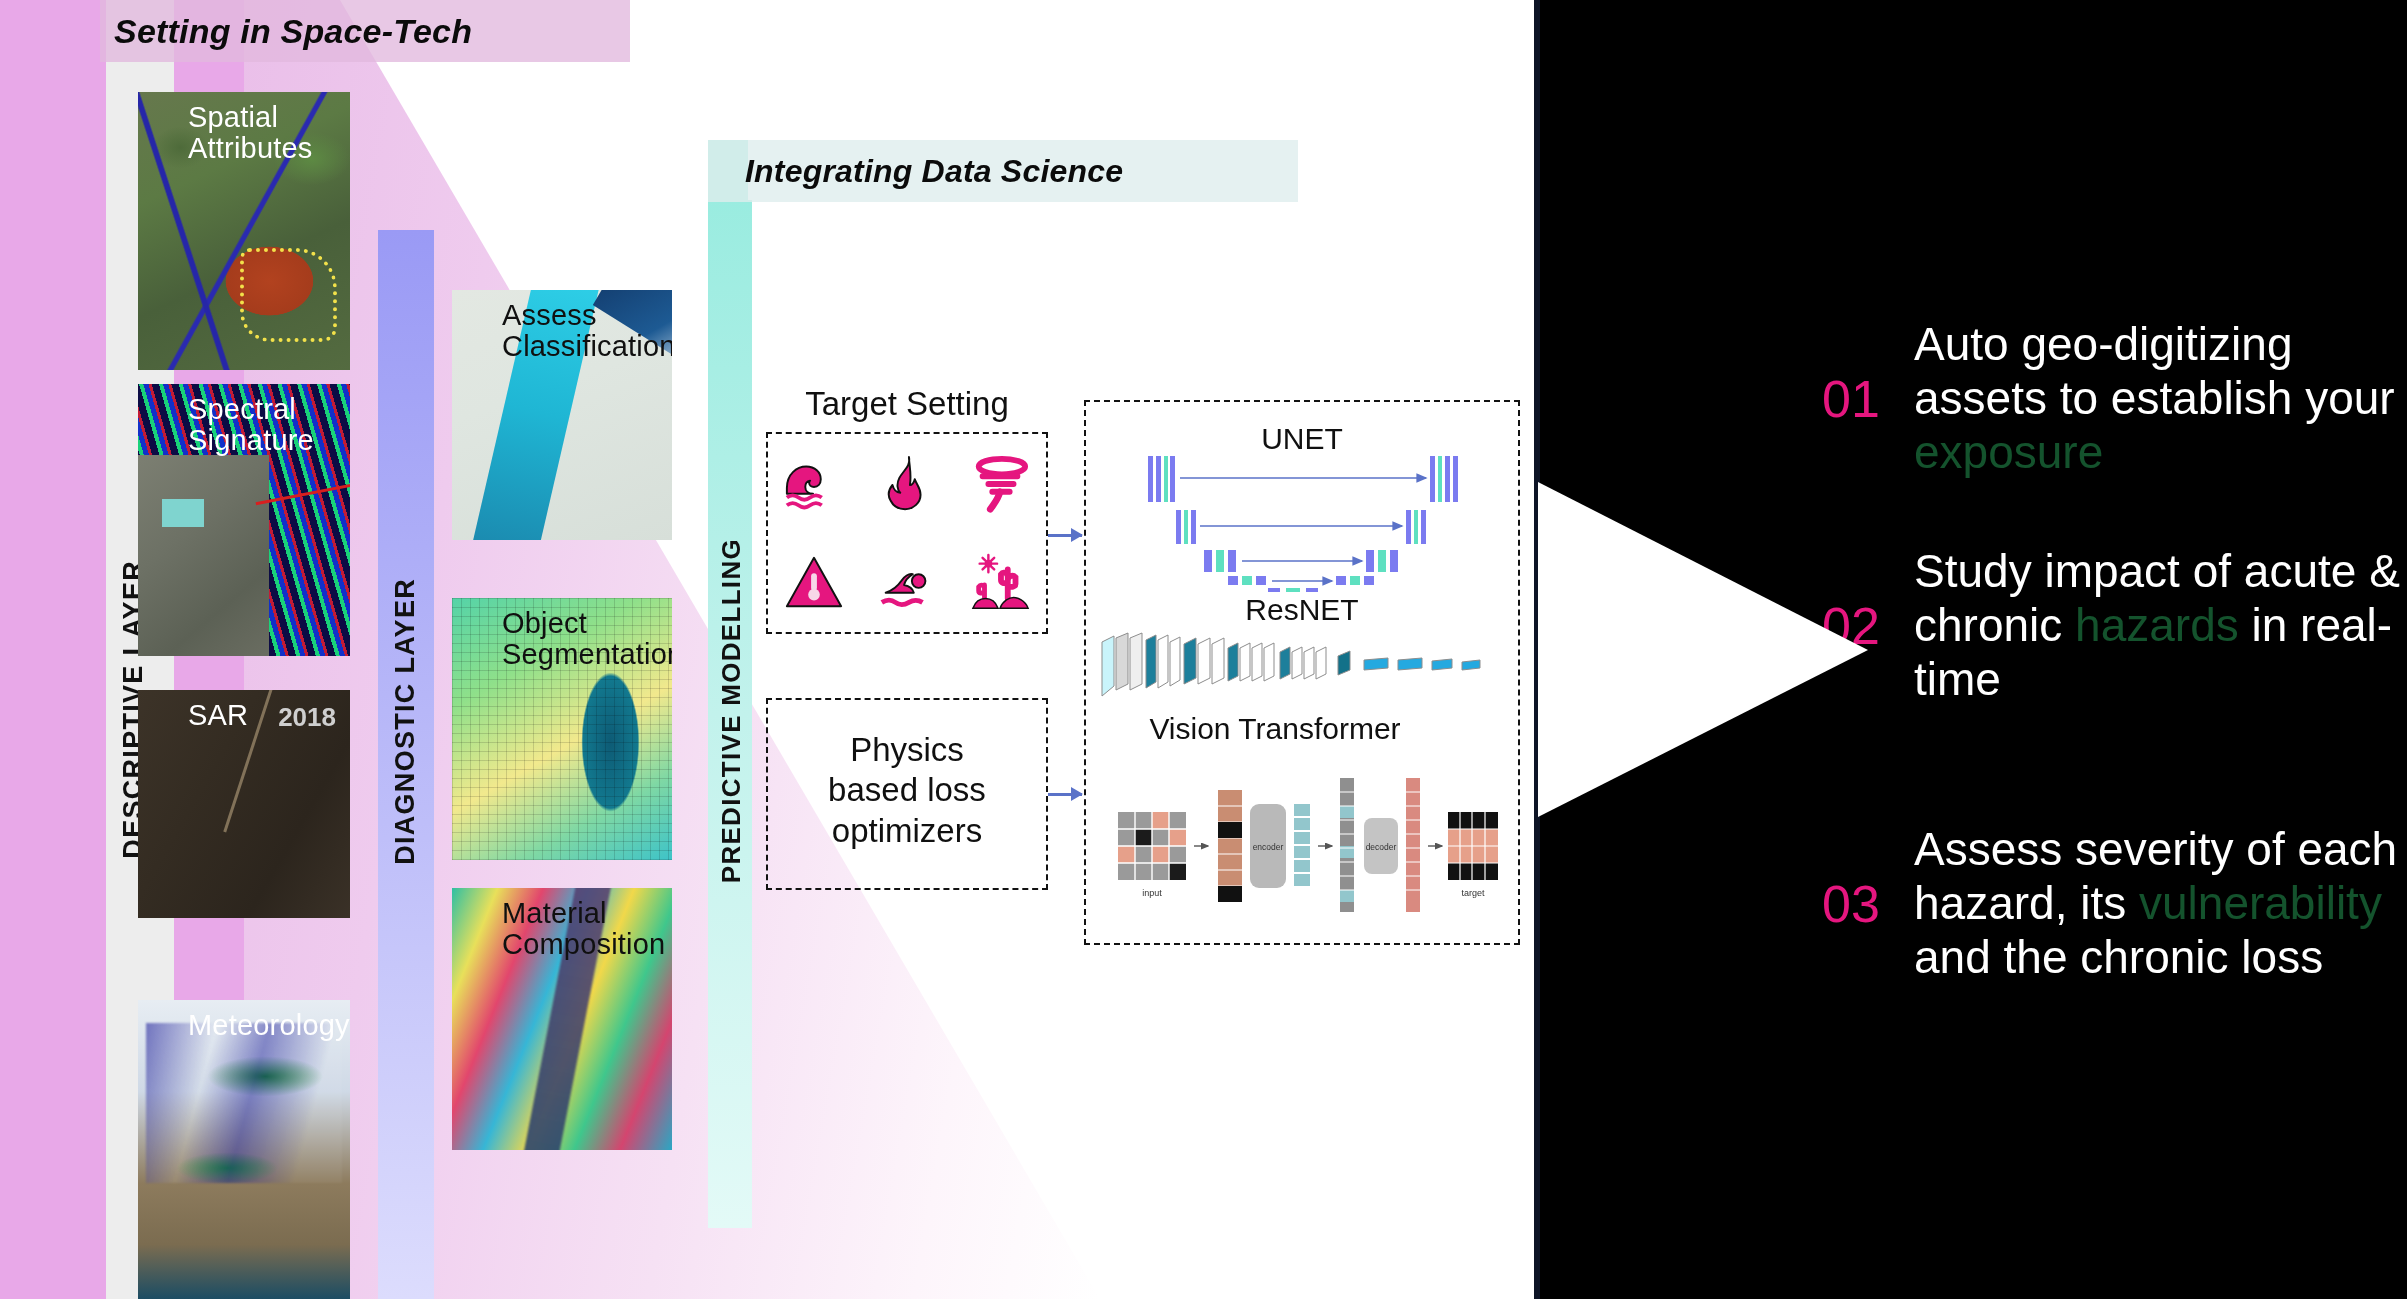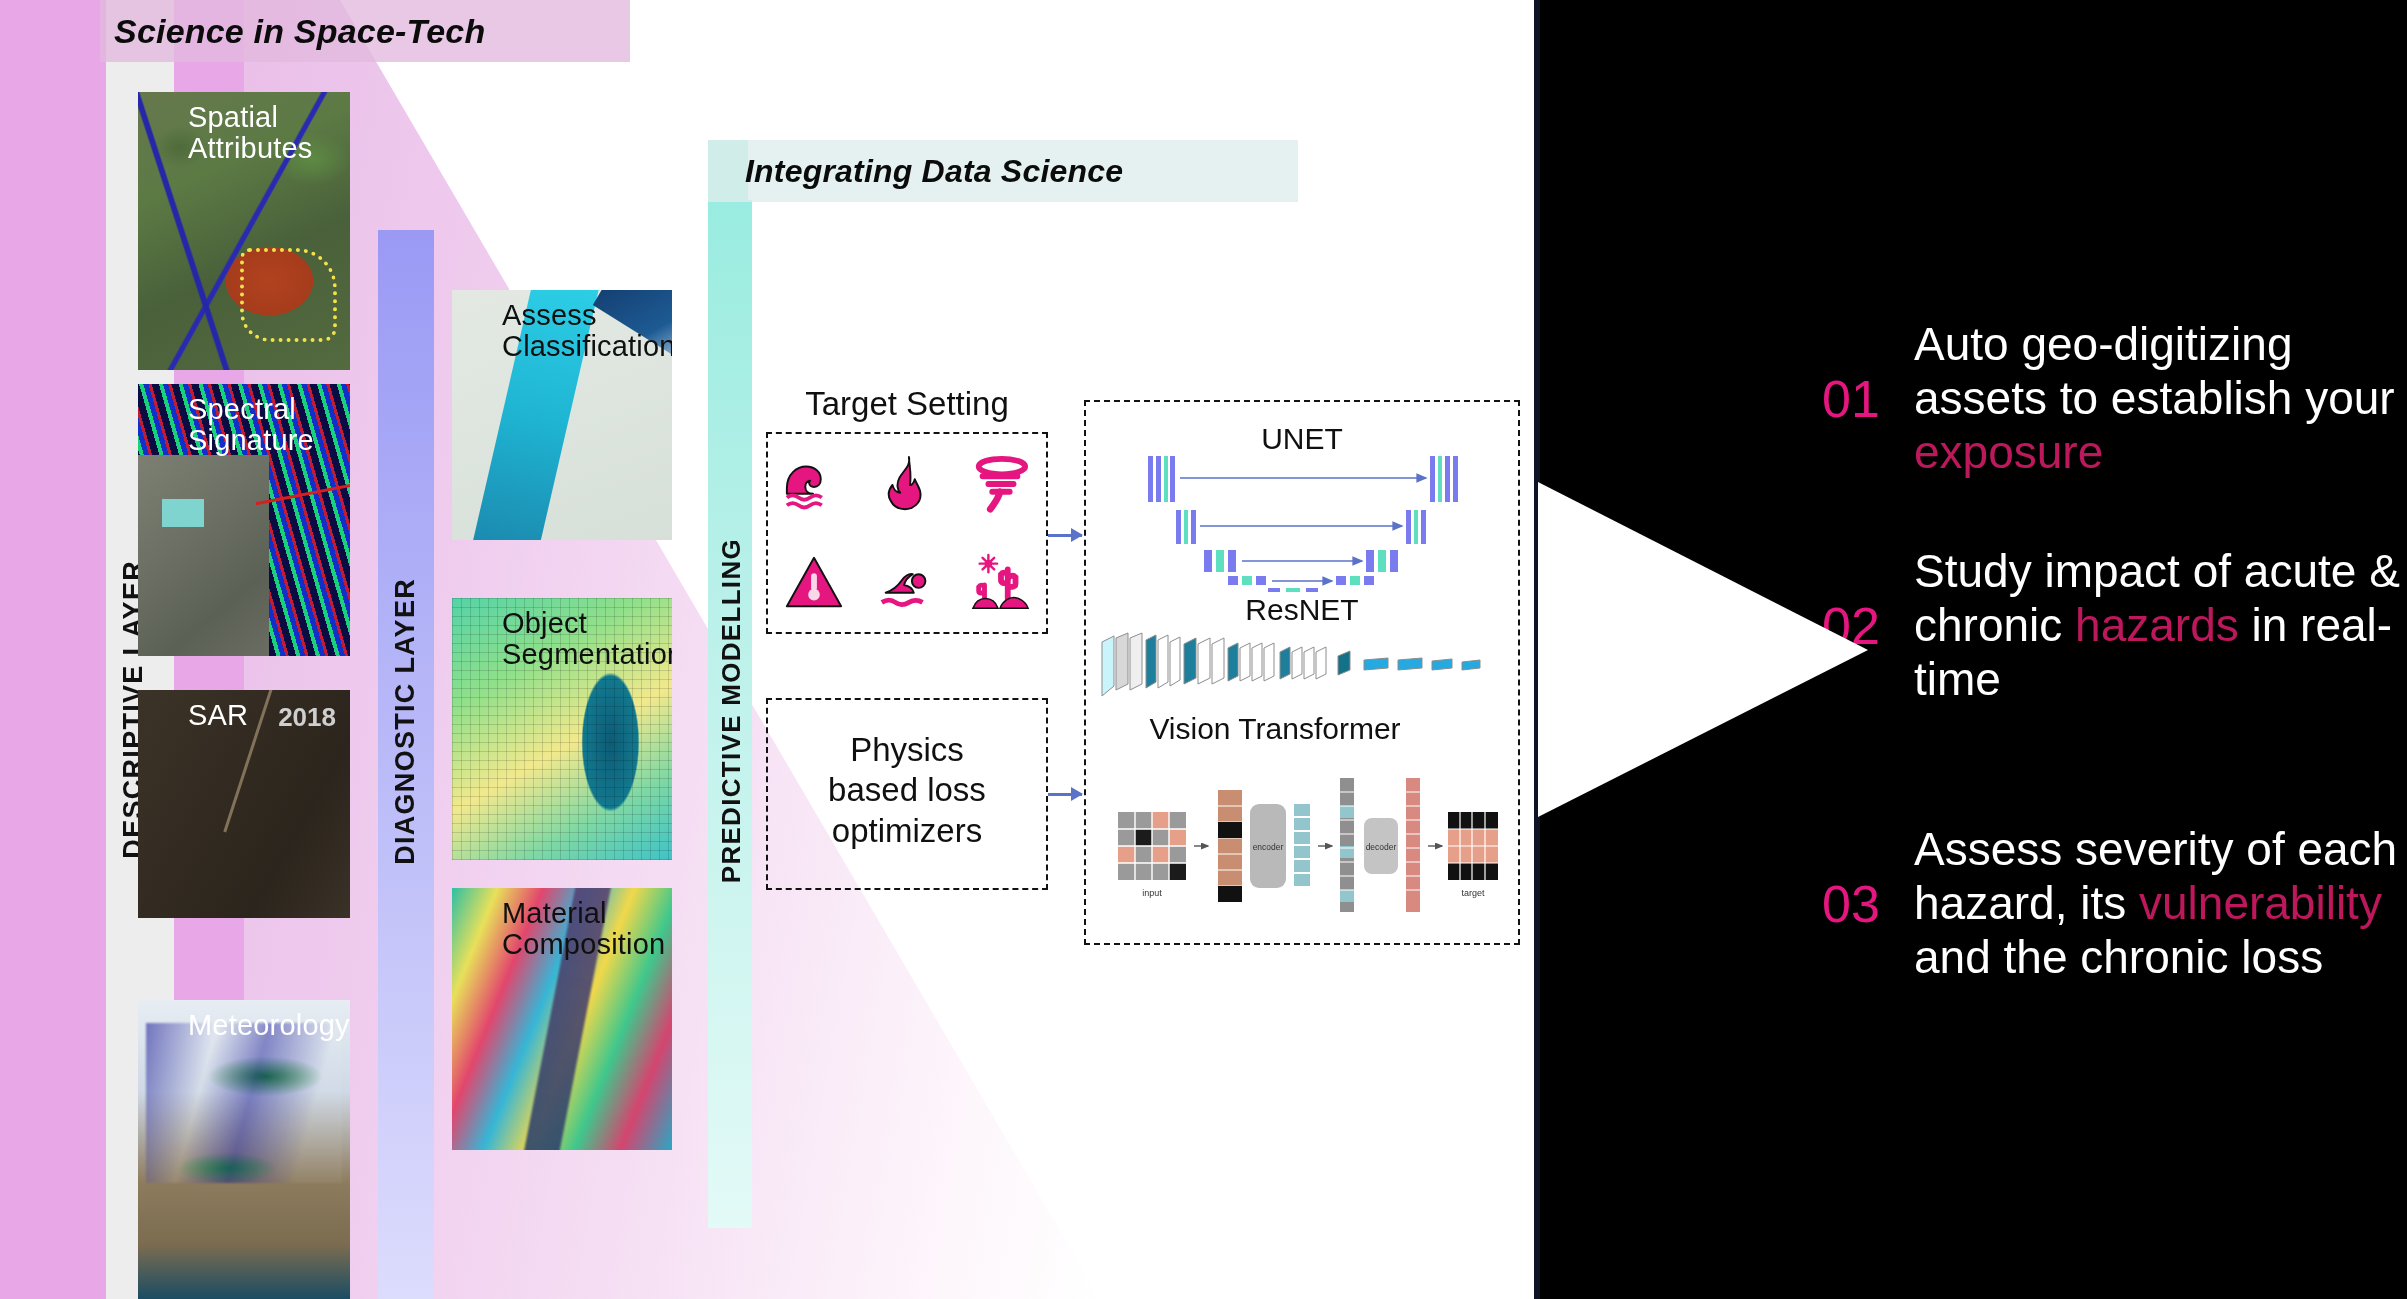--- a/index.html
+++ b/index.html
@@ -235,21 +235,21 @@
   }
 
   
   .num-row { position: absolute; display: flex; align-items: center; }
   .num {
     font-size: 52px; font-weight: 400; color: #e5167f; width: 92px; flex: none;
   }
   .ntext {
     font-size: 46px; line-height: 1.17; color: #ffffff; width: 520px;
   }
-  .hl { color: #be185d; }
+  .hl { color: #14532d; }
   #row-1 { left: 1822px; top: 318px; }
   #row-2 { left: 1822px; top: 545px; }
   #row-3 { left: 1822px; top: 823px; }
 </style>
 </head>
 <body>
 
 <div id="stage">
 
   <div id="black-panel"></div>
@@ -262,21 +262,21 @@
 
   <div class="vbar" id="bar-descriptive"></div>
   <div class="vlabel" id="lbl-descriptive">DESCRIPTIVE LAYER</div>
 
   <div class="vbar" id="bar-diagnostic"></div>
   <div class="vlabel" id="lbl-diagnostic">DIAGNOSTIC LAYER</div>
 
   <div class="vbar" id="bar-predictive"></div>
   <div class="vlabel" id="lbl-predictive">PREDICTIVE MODELLING</div>
 
-  <div class="banner" id="banner-space">Science in Space-Tech</div>
+  <div class="banner" id="banner-space">Setting in Space-Tech</div>
   <div id="banner-data-cap"></div>
   <div class="banner" id="banner-data">Integrating Data Science</div>
 
   <div class="card" id="card-spatial">
     <div class="riv"></div>
     <div class="outline"></div>
     <div class="cap light">Spatial
 Attributes</div>
   </div>
 

